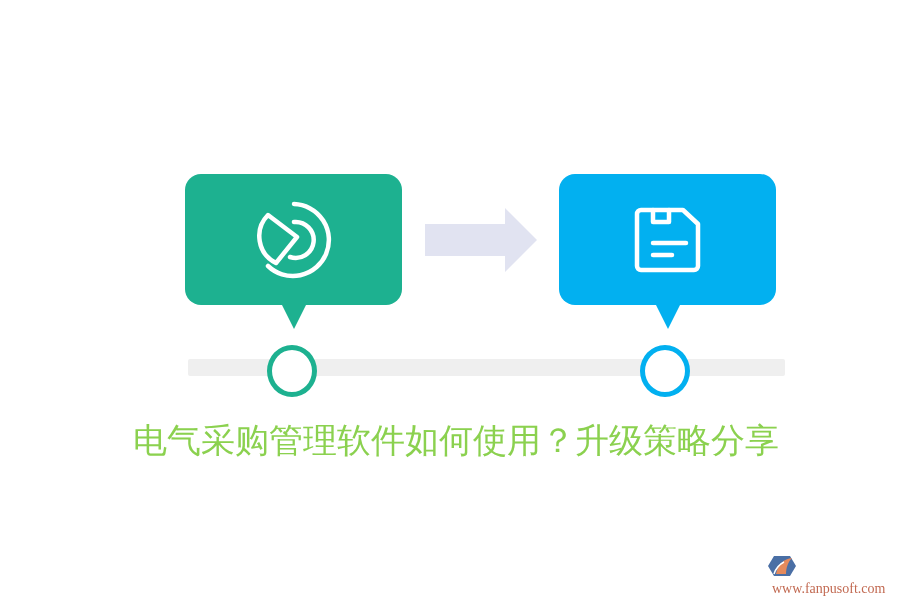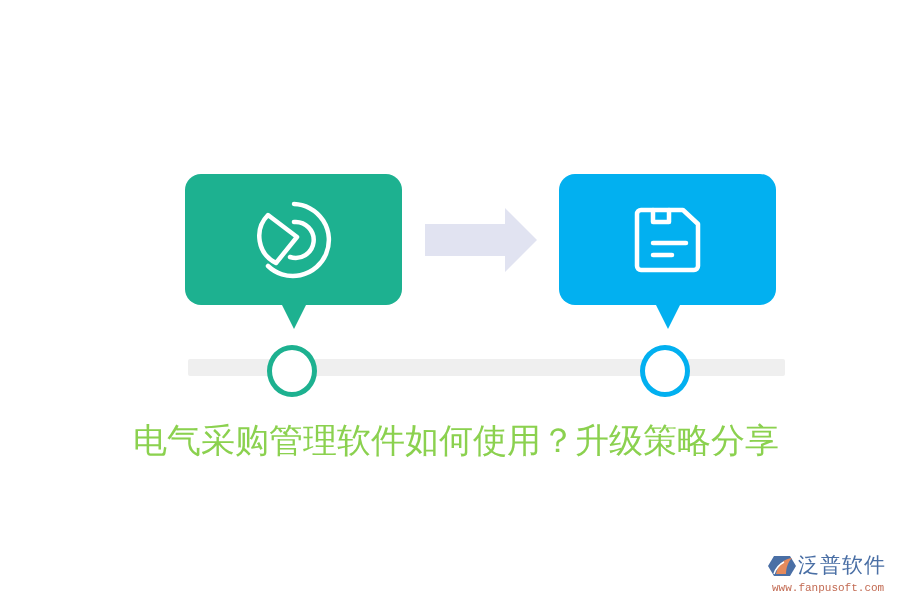--- a/index.html
+++ b/index.html
@@ -81,24 +81,24 @@
       left: 30px; top: 0px;
       font-size: 21px;
       line-height: 26px;
       color: #4a6fa5;
       font-family: "DejaVu Sans", sans-serif;
       letter-spacing: 1px;
     }
     .logo .url {
       position: absolute;
       left: 4px; top: 30px;
-      font-size: 11px;
+      font-size: 14px;
       line-height: 13px;
       color: #c26a52;
-      font-family: Liberation Mono, monospace;
+      font-family: Liberation Serif, serif;
     }
   </style>
 </head>
 <body>
 
 <div class="bubble" id="bubble-left" style="background: rgb(29, 177, 144);">
   <svg class="icon" viewBox="0 0 80 80">
     <g fill="none" stroke="#ffffff" stroke-width="4.5" stroke-linecap="round" stroke-linejoin="round">
 
       <path d="M40 4 A36 36 0 1 1 14 66"></path>
@@ -132,15 +132,14 @@
 <div class="node" id="node-right" style="border-color: rgb(2, 176, 240);"></div>
 
 <div class="title" style="color: rgb(139, 209, 79);">电气采购管理软件如何使用？升级策略分享</div>
 
 <div class="logo">
   <svg class="mark" viewBox="0 0 28 24">
     <polygon points="6,2 22,2 28,12 22,22 6,22 0,12" fill="#4a6fa5"></polygon>
     <path d="M8 20 C10 10 16 5 24 4 C20 8 18 14 18 20 Z" fill="#e58a5c"></path>
     <path d="M6 20 C8 14 12 10 16 8" stroke="#ffffff" stroke-width="1.5" fill="none"></path>
   </svg>
-  <div class="brand">泛普软件</div>
   <div class="url">www.fanpusoft.com</div>
 </div>
 
 </body></html>

